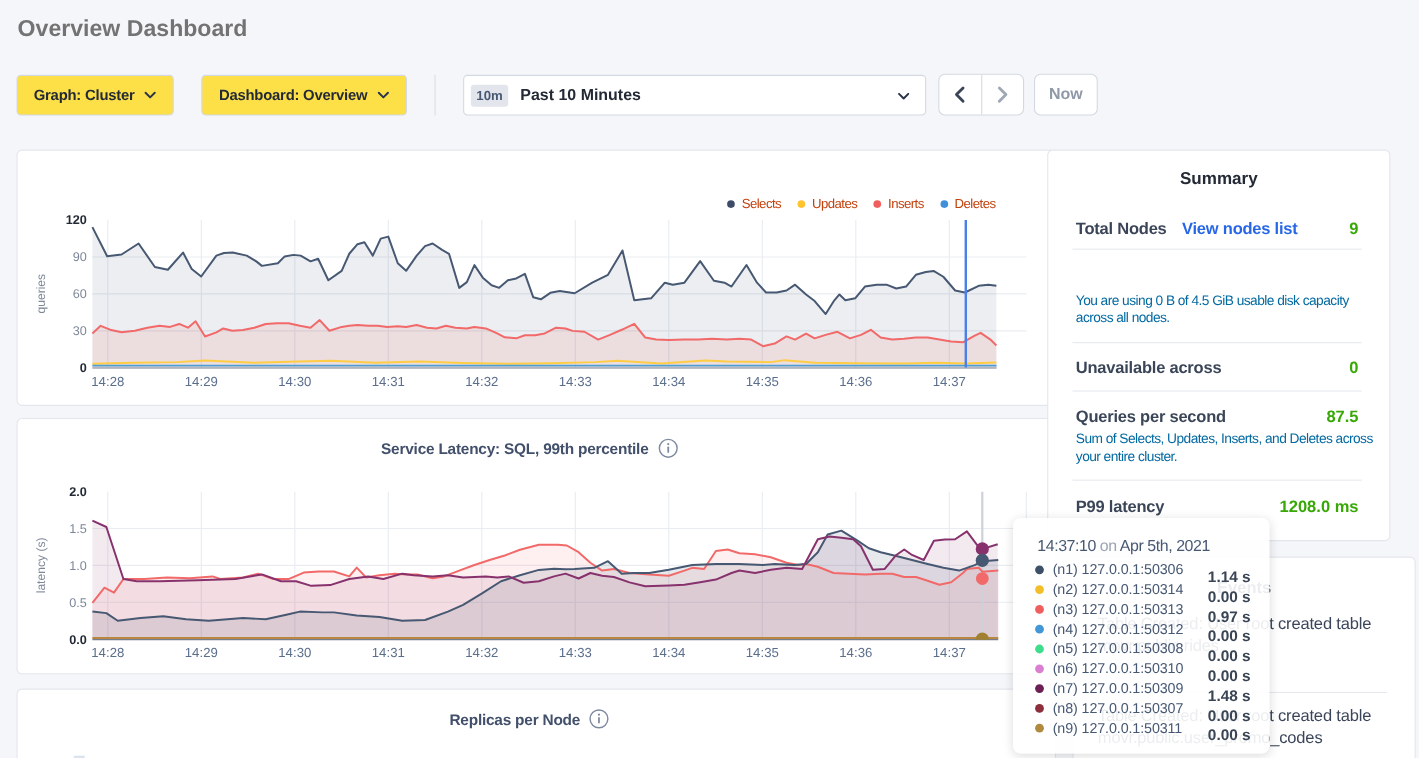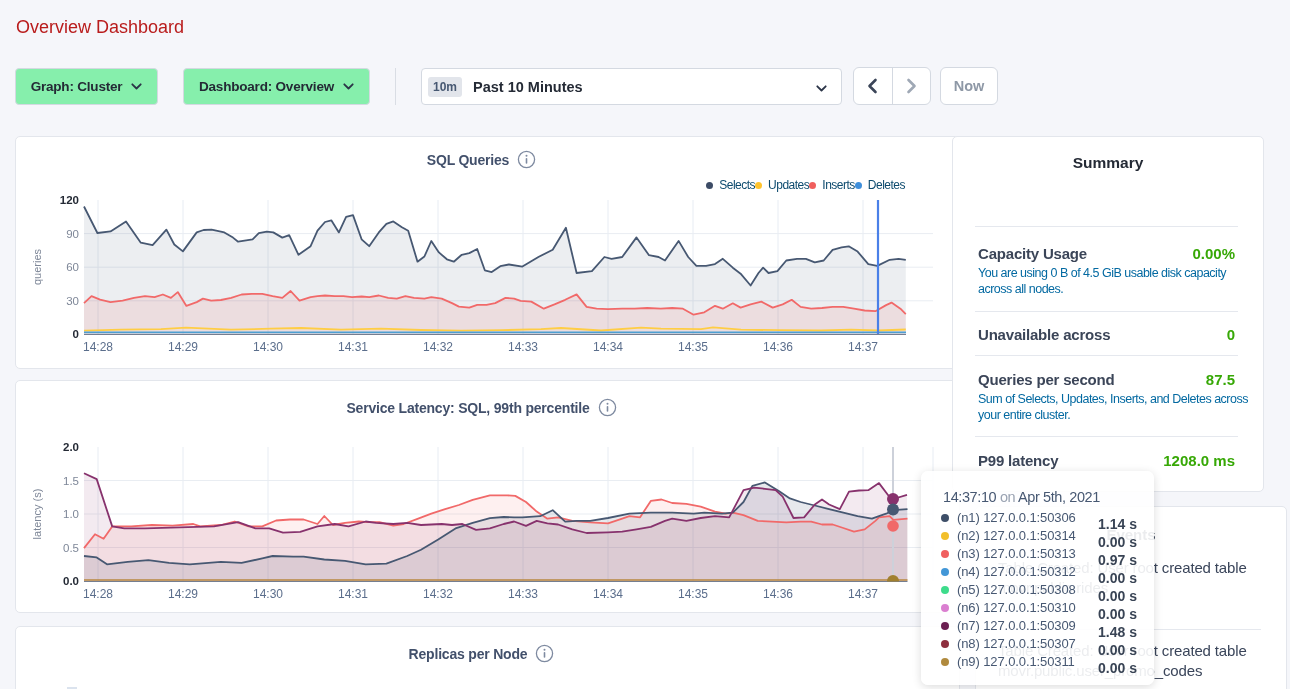--- a/index.html
+++ b/index.html
@@ -1,32 +1,32 @@
 <!DOCTYPE html>
 <html><head><meta charset="utf-8"><style>
 * { margin:0; padding:0; box-sizing:border-box; }
 html,body { width:1290px; height:689px; background:#f5f6fa; font-family:"Liberation Sans",sans-serif; position:relative; overflow:hidden; }
 .card { position:absolute; background:#fff; border:1px solid #e3e6ec; border-radius:5px; }
-h1 { position:absolute; left:16px; top:16px; line-height:22px; font-size:18px; font-weight:400; color:#b91c1c; letter-spacing:0; }
-.btn { position:absolute; top:68px; height:37px; background:#86efac; border:1px solid #d4d9e1; border-radius:4px;
+h1 { position:absolute; left:16px; top:16px; line-height:22px; font-size:21px; font-weight:700; color:#737373; letter-spacing:0; }
+.btn { position:absolute; top:68px; height:37px; background:#fde047; border:1px solid #d4d9e1; border-radius:4px;
   display:flex; align-items:center; justify-content:center; gap:9px; font-size:13.5px; letter-spacing:-0.2px; font-weight:bold; color:#242a35; }
 .vdiv { position:absolute; left:395px; top:68px; width:1px; height:37px; background:#d9dde4; }
 .timebox { position:absolute; left:421px; top:68px; width:421px; height:37px; background:#fff; border:1px solid #d4d9e1; border-radius:4px;
   display:flex; align-items:center; }
 .badge10 { margin-left:6px; background:#e2e5eb; border-radius:3px; padding:3px 5px; font-size:12px; font-weight:bold; color:#475872; }
 .timetext { margin-left:11px; font-size:14.5px; font-weight:bold; color:#242a35; }
 .timechev { margin-left:auto; margin-right:14px; }
 .arrgrp { position:absolute; left:853px; top:67px; width:78px; height:38px; background:#fff; border:1px solid #d4d9e1; border-radius:6px; display:flex; }
 .arrhalf { width:39px; display:flex; align-items:center; justify-content:center; }
 .arrhalf + .arrhalf { border-left:1px solid #d4d9e1; }
 .nowbtn { position:absolute; left:940px; top:67px; width:58px; height:38px; background:#fff; border:1px solid #d4d9e1; border-radius:6px;
   display:flex; align-items:center; justify-content:center; font-size:14.5px; font-weight:bold; color:#8e98a6; }
 .ctitle { position:absolute; left:0; right:12px; display:flex; align-items:center; justify-content:center; gap:8px;
   font-size:14px; font-weight:bold; color:#42506b; letter-spacing:-0.2px; }
-.legend { position:absolute; top:41px; right:54px; display:flex; font-size:12px; letter-spacing:-0.5px; color:#0c4a6e; }
+.legend { position:absolute; top:41px; right:54px; display:flex; gap:15px; font-size:12px; letter-spacing:-0.5px; color:#c2410c; }
 .li { display:flex; align-items:center; gap:6px; }
 .dot { width:7px; height:7px; border-radius:50%; display:inline-block; }
 svg text.yl { font:11.5px "Liberation Sans"; fill:#7e8798; text-anchor:end; }
 svg text.yb { font:bold 11.5px "Liberation Sans"; fill:#242a35; text-anchor:end; }
 svg text.xl { font:12px "Liberation Sans"; fill:#5b6e8c; text-anchor:middle; }
 svg text.axu { font:11px "Liberation Sans"; fill:#7e8798; text-anchor:middle; }
 .srow { position:absolute; left:25px; right:28px; height:18px; display:flex; align-items:center; }
 .shead { font-size:15px; font-weight:bold; color:#3b4558; letter-spacing:-0.2px; }
 .sval { margin-left:auto; font-size:15px; font-weight:bold; color:#37a806; }
 .slink { font-size:15px; font-weight:bold; color:#2767e6; margin-left:14px; letter-spacing:-0.2px; }
@@ -66,25 +66,20 @@
     </div>
     <div class="arrhalf">
       <svg width="16" height="16" viewBox="0 0 16 16">
         <polyline points="5.5,2 11.5,8 5.5,14" fill="none" stroke="#9fa8b5" stroke-width="2.6" stroke-linecap="round" stroke-linejoin="round"></polyline>
       </svg>
     </div>
   </div>
 <div class="nowbtn">Now</div>
 
 <div class="card" style="left:15px; top:136px; width:945px; height:233px;">
-  <div class="ctitle" style="top:13px;">SQL Queries <svg class="info" width="19" height="19" viewBox="0 0 19 19">
-        <circle cx="9.5" cy="9.5" r="8.1" fill="none" stroke="#7e8aa0" stroke-width="1.3"></circle>
-        <circle cx="9.5" cy="5.7" r="1" fill="#7e8aa0"></circle>
-        <rect x="8.7" y="7.9" width="1.6" height="5.8" rx="0.8" fill="#7e8aa0"></rect>
-      </svg></div>
   <div class="legend">
 <span class="li"><span class="dot" style="background:#3d4c66"></span>Selects</span>
 <span class="li"><span class="dot" style="background:#ffc32e"></span>Updates</span>
 <span class="li"><span class="dot" style="background:#f05f5d"></span>Inserts</span>
 <span class="li"><span class="dot" style="background:#3f8fdb"></span>Deletes</span>
 </div>
   <svg width="943" height="231" viewBox="0 0 943 231">
 <g stroke="#e7ecf3" stroke-width="1">
         <line x1="82" y1="63" x2="82" y2="197"></line>
         <line x1="167" y1="63" x2="167" y2="197"></line>
@@ -195,25 +190,26 @@
   <div class="ctitle" style="top:17px;">Replicas per Node <svg class="info" width="19" height="19" viewBox="0 0 19 19">
         <circle cx="9.5" cy="9.5" r="8.1" fill="none" stroke="#7e8aa0" stroke-width="1.3"></circle>
         <circle cx="9.5" cy="5.7" r="1" fill="#7e8aa0"></circle>
         <rect x="8.7" y="7.9" width="1.6" height="5.8" rx="0.8" fill="#7e8aa0"></rect>
       </svg></div>
   <div style="position:absolute; left:51px; top:60px; width:10px; height:3px; background:#dbe3ee;"></div>
 </div>
 
 <div class="card" style="left:952px; top:136px; width:312px; height:356px;">
   <div style="position:absolute; top:17px; left:0; right:0; text-align:center; font-size:15.5px; font-weight:bold; color:#242a35;">Summary</div>
+  <div class="srow" style="top:62px;">
+      <span class="shead">Total Nodes</span>
+      <span class="slink">View nodes list</span>
+      <span class="sval">9</span>
+    </div>
   <div class="sdiv" style="top:89px;"></div>
-  <div class="srow" style="top:107px;">
-      <span class="shead">Capacity Usage</span>
-      <span class="sval">0.00%</span>
-    </div>
   <div class="snote" style="top:129px;">You are using 0 B of 4.5 GiB usable disk capacity<br>across all nodes.</div>
   <div class="sdiv" style="top:174px;"></div>
   <div class="srow" style="top:188px;">
       <span class="shead">Unavailable across</span>
       <span class="sval">0</span>
     </div>
   <div class="sdiv" style="top:218px;"></div>
   <div class="srow" style="top:233px;">
       <span class="shead">Queries per second</span>
       <span class="sval">87.5</span>

